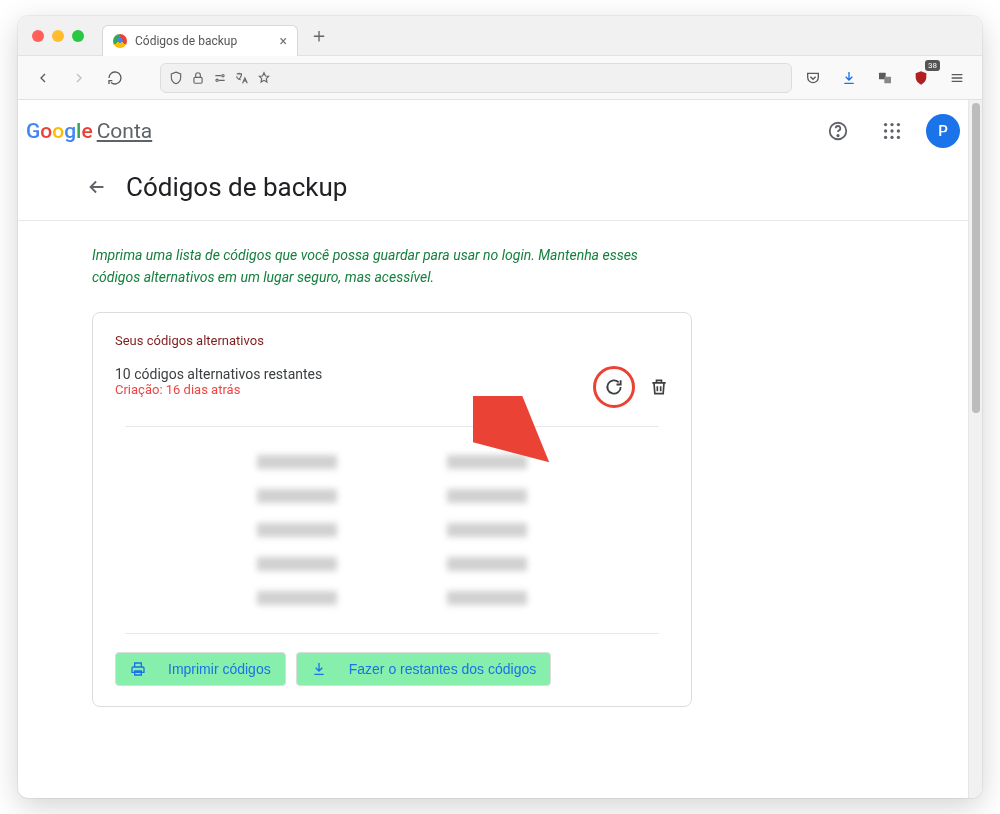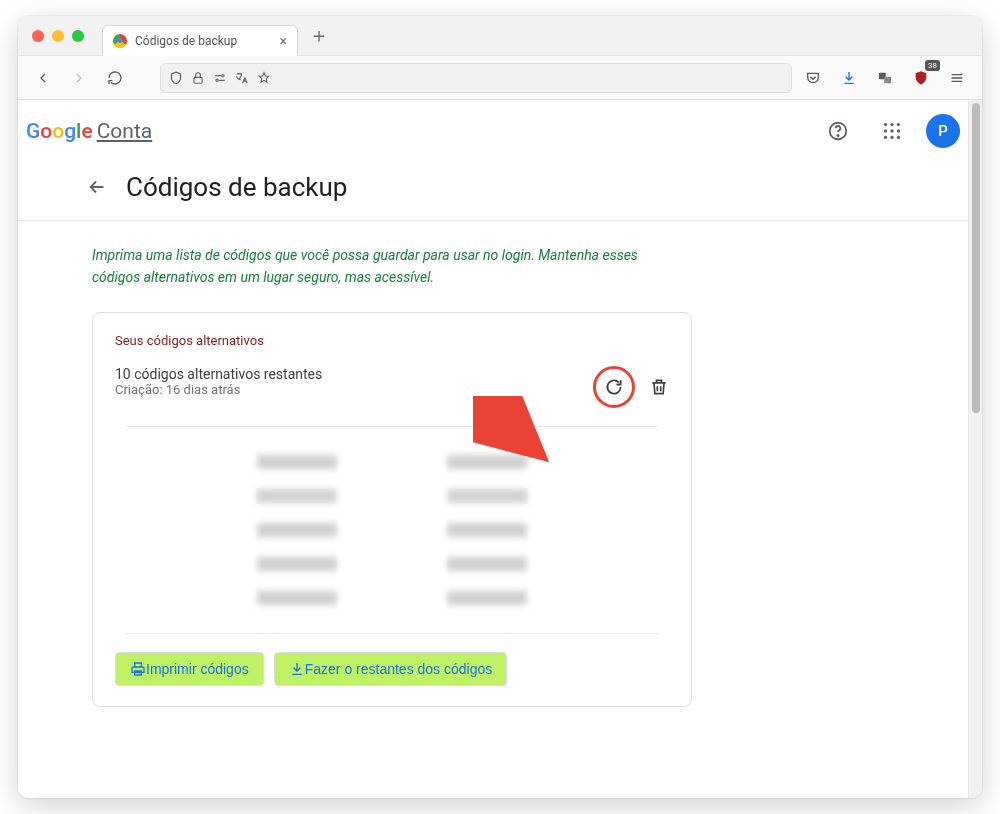--- a/index.html
+++ b/index.html
@@ -127,21 +127,21 @@
   
   .card {
     margin:8px 0 0 74px; width:600px;
     border:1px solid #dadce0; border-radius:8px;
     padding:20px 22px;
   }
   .card-label { font-size:13px; color:#7f1d1d; margin-bottom:18px; }
   .card-head { display:flex; align-items:flex-start; }
   .card-head-left { flex:1; }
   .card-status { font-size:14px; color:#3c4043; }
-  .card-created { font-size:13px; color:#737373; }
+  .card-created { font-size:13px; color:#ef4444; }
   .card-actions { display:flex; align-items:center; gap:14px; position:relative; }
   .refresh-wrap {
     width:42px; height:42px; border:3px solid #ea4335; border-radius:50%;
     display:flex; align-items:center; justify-content:center; cursor:pointer;
   }
   .refresh-wrap svg { width:20px; height:20px; color:#3c4043; }
   .trash { color:#3c4043; cursor:pointer; display:flex; }
   .trash svg { width:20px; height:20px; }
 
   .codes {
@@ -149,22 +149,22 @@
     margin:18px 10px 0; padding:18px 0;
   }
   .codes-row { display:flex; justify-content:center; gap:110px; padding:10px 0; }
   .code-cell {
     width:80px; height:14px; background:#d0d0d0;
     filter: blur(3px);
   }
 
   .card-buttons { display:flex; gap:10px; margin-top:18px; }
   .outline-btn {
-    display:flex; align-items:center; gap:0;
-    border:1px solid #dadce0; background:#bef264; color:#1a73e8;
+    display:flex; align-items:center; gap:22px;
+    border:1px solid #dadce0; background:#86efac; color:#1a73e8;
     font-size:14px; font-weight:500; padding:8px 14px; border-radius:4px; cursor:pointer;
   }
   .outline-btn svg { width:16px; height:16px; }
 
   
   .annot-arrow {
     position:absolute; left:455px; top:296px; pointer-events:none;
   }
 </style>
 </head>

